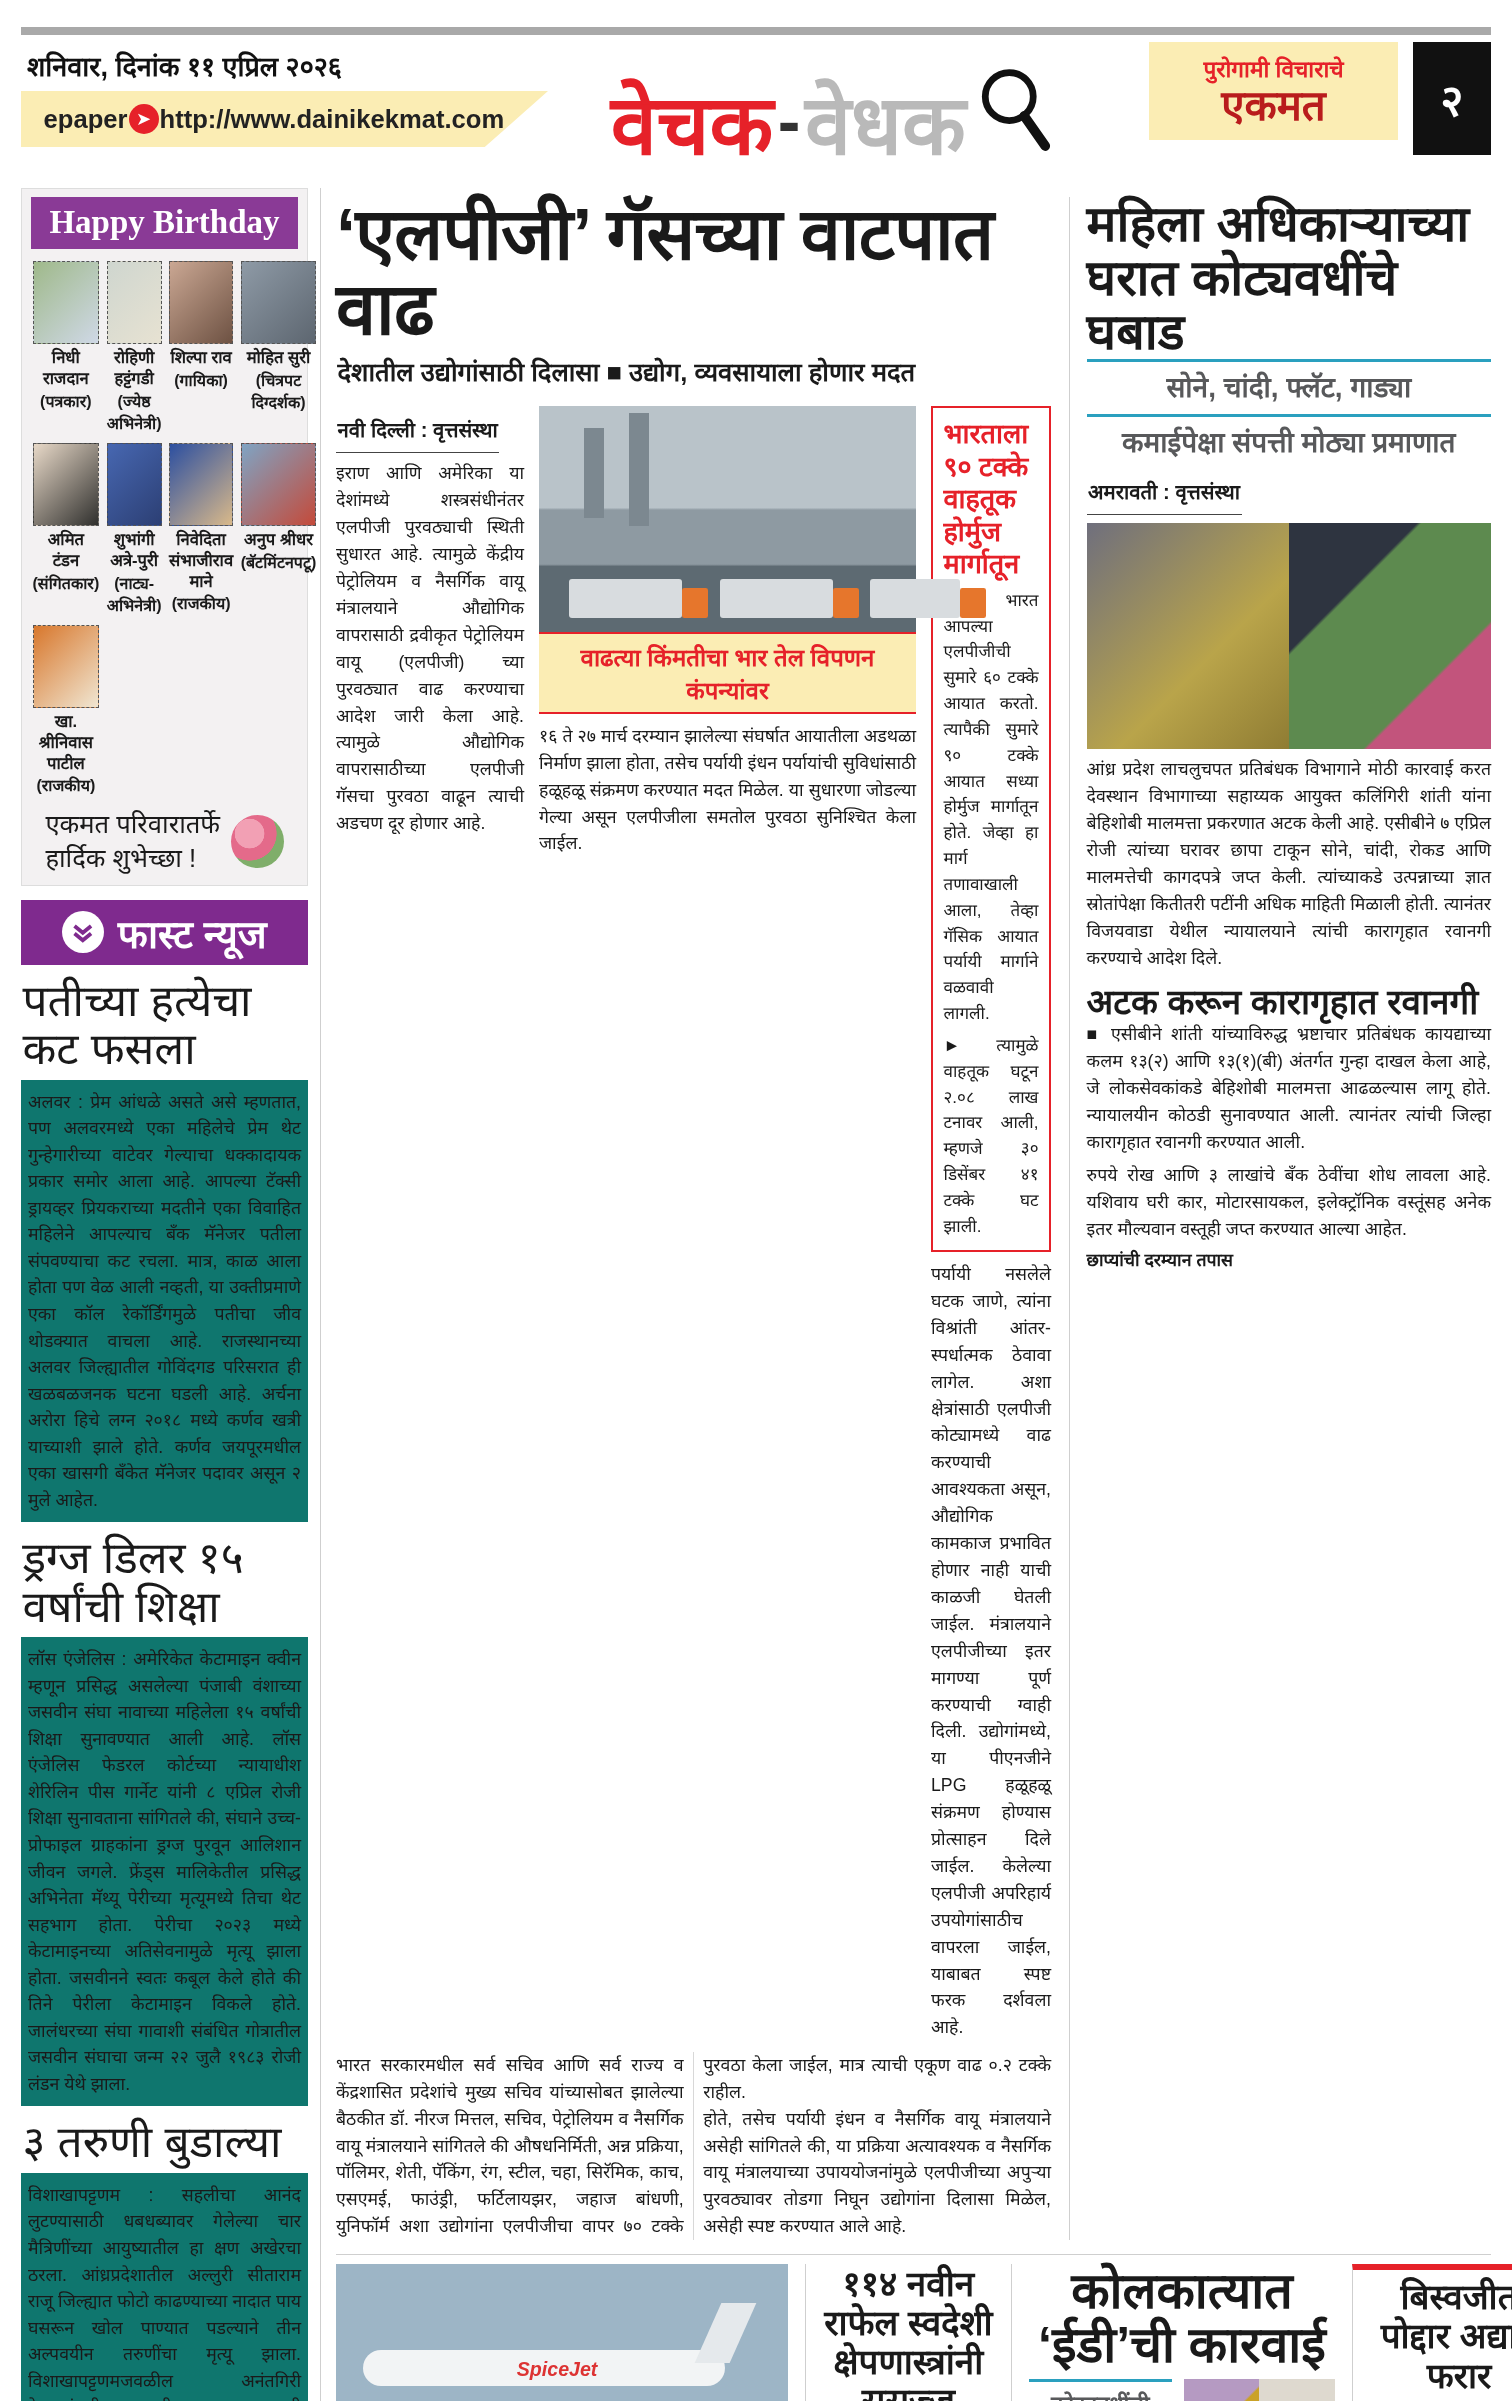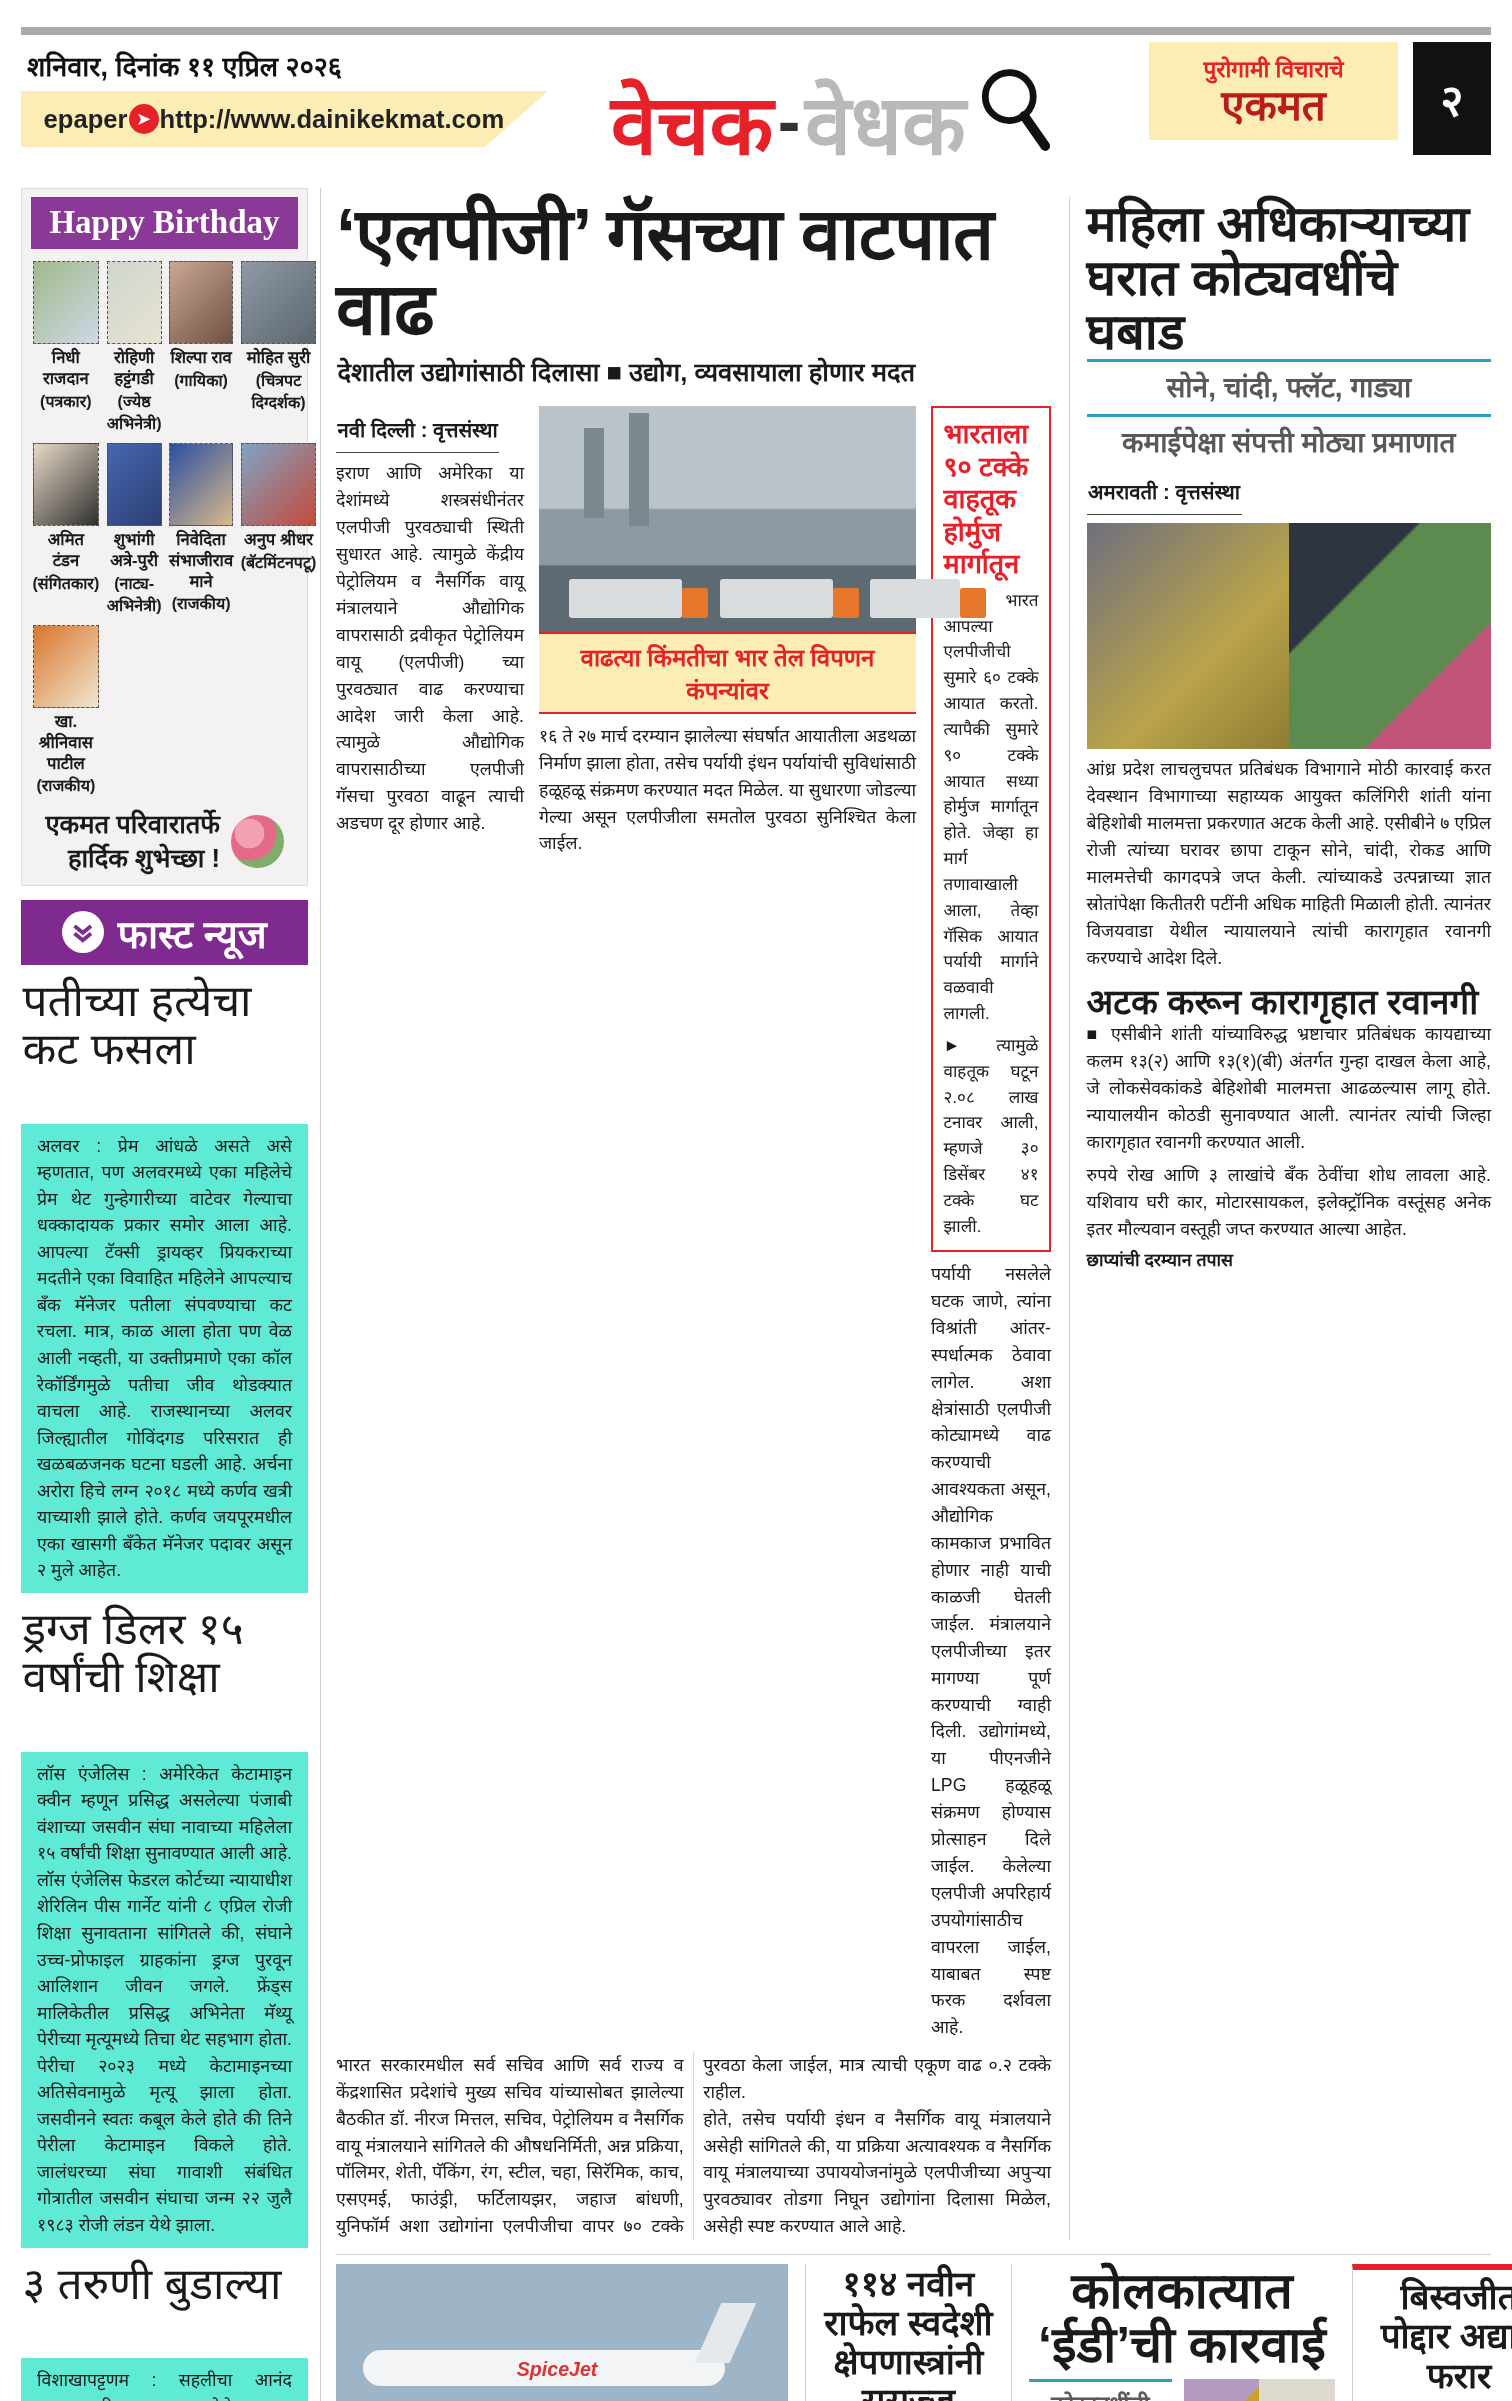--- a/index.html
+++ b/index.html
@@ -42,32 +42,32 @@
   .bday-cell { text-align:center; }
   .bday-photo { width:100%; height:83px; border:1.5px dashed #555; }
   .bp1{background:linear-gradient(135deg,#9fb98a,#cfd8e6);} .bp2{background:linear-gradient(135deg,#cfd6cf,#e7e2d2);}
   .bp3{background:linear-gradient(135deg,#caa793,#6e5243);} .bp4{background:linear-gradient(135deg,#8e9aa6,#5d6670);}
   .bp5{background:linear-gradient(135deg,#e8d9c8,#30302e);} .bp6{background:linear-gradient(135deg,#4767b1,#2c3f74);}
   .bp7{background:linear-gradient(135deg,#2c4fa0,#d9b98a);} .bp8{background:linear-gradient(135deg,#7fa4c4,#c44a3a);}
   .bp9{background:linear-gradient(135deg,#d8772c,#f0e6d2);}
   .bday-name { font-size:16.6px; font-weight:bold; margin-top:4.5px; line-height:1.25; }
   .bday-role { font-size:16px; font-weight:bold; }
   .bday-wish { display:flex; align-items:center; justify-content:center; gap:10.5px; margin-top:7.5px; }
-  .bday-wish-text { font-size:25.6px; font-weight:bold; text-align:right; line-height:1.3; }
+  .bday-wish-text { font-size:25.6px; font-weight:normal; text-align:left; line-height:1.3; }
   .bouquet { width:53px; height:53px; border-radius:50%;
              background:radial-gradient(circle at 35% 35%,#f2a0b4 0 30%,#e46a8a 31% 55%,#7fae6a 56% 100%); }
 
   
   .fast-head { background:#7f2a8e; color:#fff; display:flex; align-items:center; gap:13.6px;
                font-size:39px; font-weight:bold; padding:6px 13.6px; justify-content:center; }
   .fast-icon { width:42px; height:42px; border-radius:50%; background:#fff; color:#7f2a8e;
                display:flex; align-items:center; justify-content:center; }
   .fn-item { margin-top:10.5px; }
   .fn-h { font-size:44px; font-weight:400; line-height:1.1; padding:1.5px 1.5px 6px 1.5px; }
-  .fn-b { background:#5eead4; padding:9px 16px; font-size:17.7px; line-height:1.5; text-align:justify;margin-top:44px; }
+  .fn-b { background:#0f766e; padding:9px 7px; font-size:17.7px; line-height:1.5; text-align:justify; }
 
   
   .h-xxl { font-size:72px; font-weight:800; line-height:1.04; letter-spacing:-0.8px; }
   .h-xl  { font-size:50px; font-weight:800; line-height:1.08; }
   .h-md  { font-size:35px; font-weight:800; line-height:1.12; }
   .subline { font-size:25.6px; font-weight:bold; padding:7.5px 1.5px 10.5px 1.5px; }
   .graysub { color:#58595b; font-size:28px; font-weight:800; text-align:center; line-height:1.2;
              padding:9px 4.5px; border-top:3.8px solid #2aa0bf; }
   .graysub:last-of-type { border-bottom:3.8px solid #2aa0bf; }
   .byline { font-size:20.3px; font-weight:bold; padding:9px 1.5px; border-bottom:1.5px solid #444;

